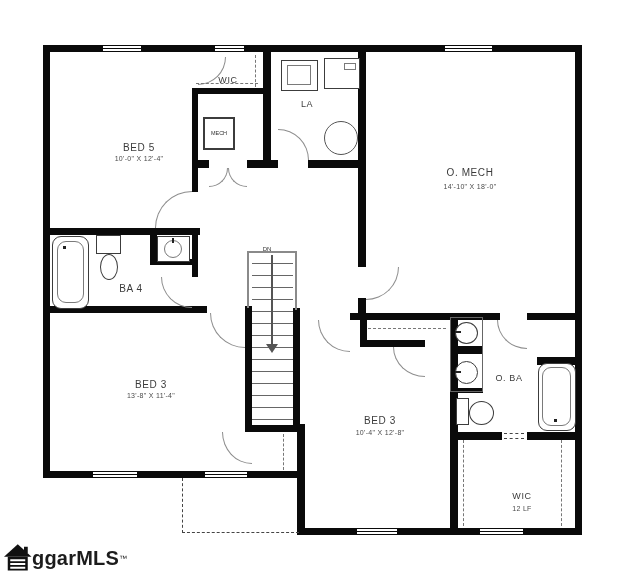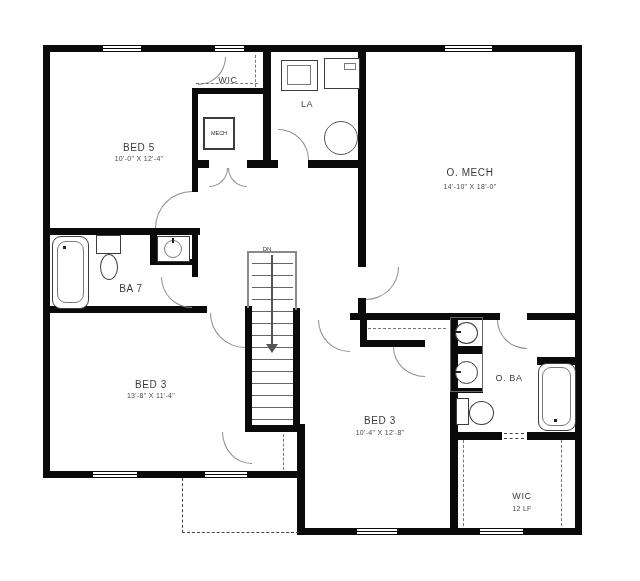--- a/index.html
+++ b/index.html
@@ -161,27 +161,39 @@
 
   <div class="lbl" style="left:139px;top:147px">BED 5</div>
   <div class="dims" style="left:139px;top:158px">10'-0" X 12'-4"</div>
 
   <div class="lbl sm" style="left:228px;top:80px">WIC</div>
   <div class="lbl sm" style="left:307px;top:104px">LA</div>
 
   <div class="lbl" style="left:470px;top:172px">O. MECH</div>
   <div class="dims" style="left:470px;top:186px">14'-10" X 18'-0"</div>
 
-  <div class="lbl" style="left:131px;top:288px">BA 7</div>
+  <div class="lbl" style="left:131px;top:288px">BA 4</div>
 
   <div class="lbl" style="left:151px;top:384px">BED 3</div>
   <div class="dims" style="left:151px;top:395px">13'-8" X 11'-4"</div>
 
   <div class="lbl" style="left:380px;top:420px">BED 3</div>
   <div class="dims" style="left:380px;top:432px">10'-4" X 12'-8"</div>
 
   <div class="lbl sm" style="left:509px;top:378px">O. BA</div>
 
   <div class="lbl sm" style="left:522px;top:496px">WIC</div>
   <div class="dims" style="left:522px;top:508px">12 LF</div>
 
+  <div class="logo">
+    <svg width="30" height="28" viewBox="0 0 24 22" style="margin-right:-2px">
+      <polygon points="0,10 11,0 22,10" fill="#111"></polygon>
+      <rect x="16" y="2" width="3" height="5" fill="#111"></rect>
+      <rect x="3" y="10" width="16" height="11" fill="#111"></rect>
+      <rect x="5" y="12" width="12" height="1.6" fill="#fff"></rect>
+      <rect x="5" y="15" width="12" height="1.6" fill="#fff"></rect>
+      <rect x="5" y="18" width="12" height="1.6" fill="#fff"></rect>
+    </svg>
+    <span>ggarMLS</span>
+      <sup>™</sup>
+  </div>
 
 </div>
 
 </body></html>

